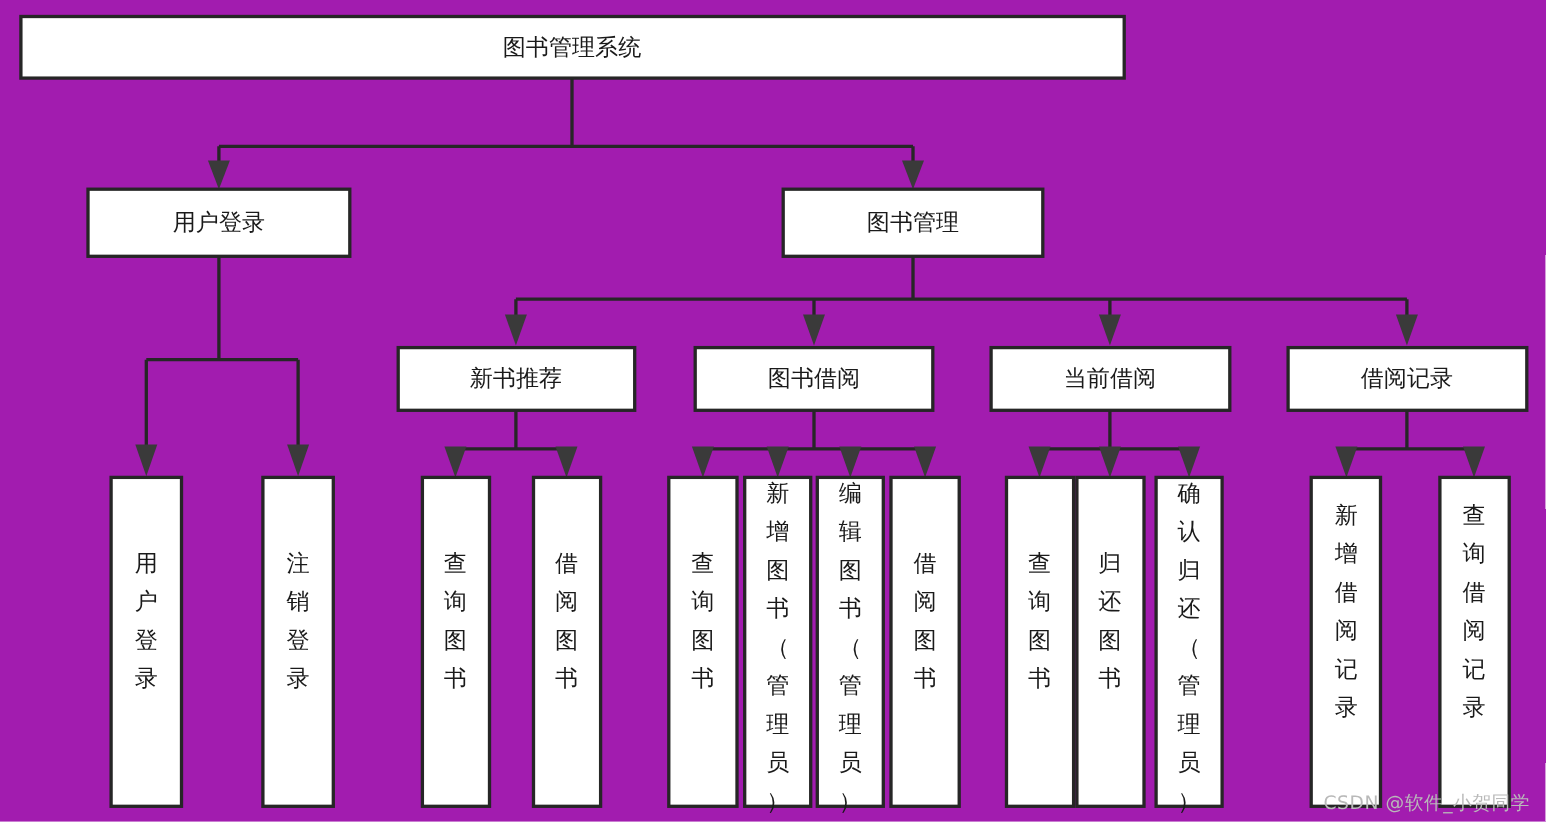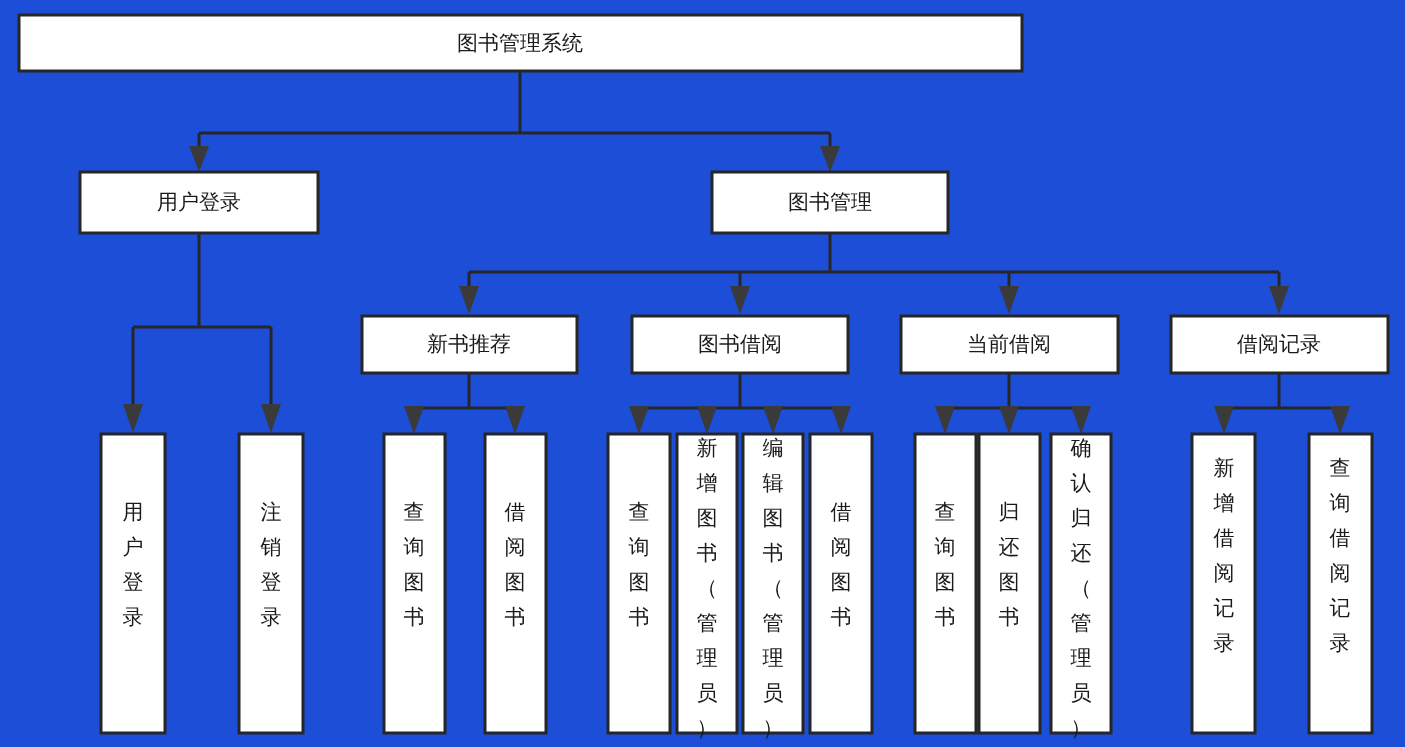--- a/index.html
+++ b/index.html
@@ -7,21 +7,21 @@
     padding: 0;
     background: #ffffff;
   }
   body {
     font-family: "DejaVu Sans", "Liberation Sans", sans-serif;
   }
   #diagram-root {
     position: relative;
     width: 1405px;
     height: 747px;
-    background: #1d4ed8;
+    background: #a21caf;
     overflow: hidden;
   }
   svg#flow {
     position: absolute;
     top: 0;
     left: 0;
     width: 1405px;
     height: 747px;
   }
   .node-box {
@@ -202,14 +202,15 @@
       <text class="node-label-vertical" x="1224" y="475"><tspan x="1224" y="475">新</tspan><tspan x="1224" y="510">增</tspan><tspan x="1224" y="545">借</tspan><tspan x="1224" y="580">阅</tspan><tspan x="1224" y="615">记</tspan><tspan x="1224" y="650">录</tspan></text>
     </g>
 
     <g>
       <rect class="node-box" x="1309" y="434" width="63" height="299"></rect>
       <text class="node-label-vertical" x="1340" y="475"><tspan x="1340" y="475">查</tspan><tspan x="1340" y="510">询</tspan><tspan x="1340" y="545">借</tspan><tspan x="1340" y="580">阅</tspan><tspan x="1340" y="615">记</tspan><tspan x="1340" y="650">录</tspan></text>
     </g>
 
   </svg>
 
+  <div class="watermark">CSDN @软件_小贺同学</div>
 
 </div>
 
 </body></html>

